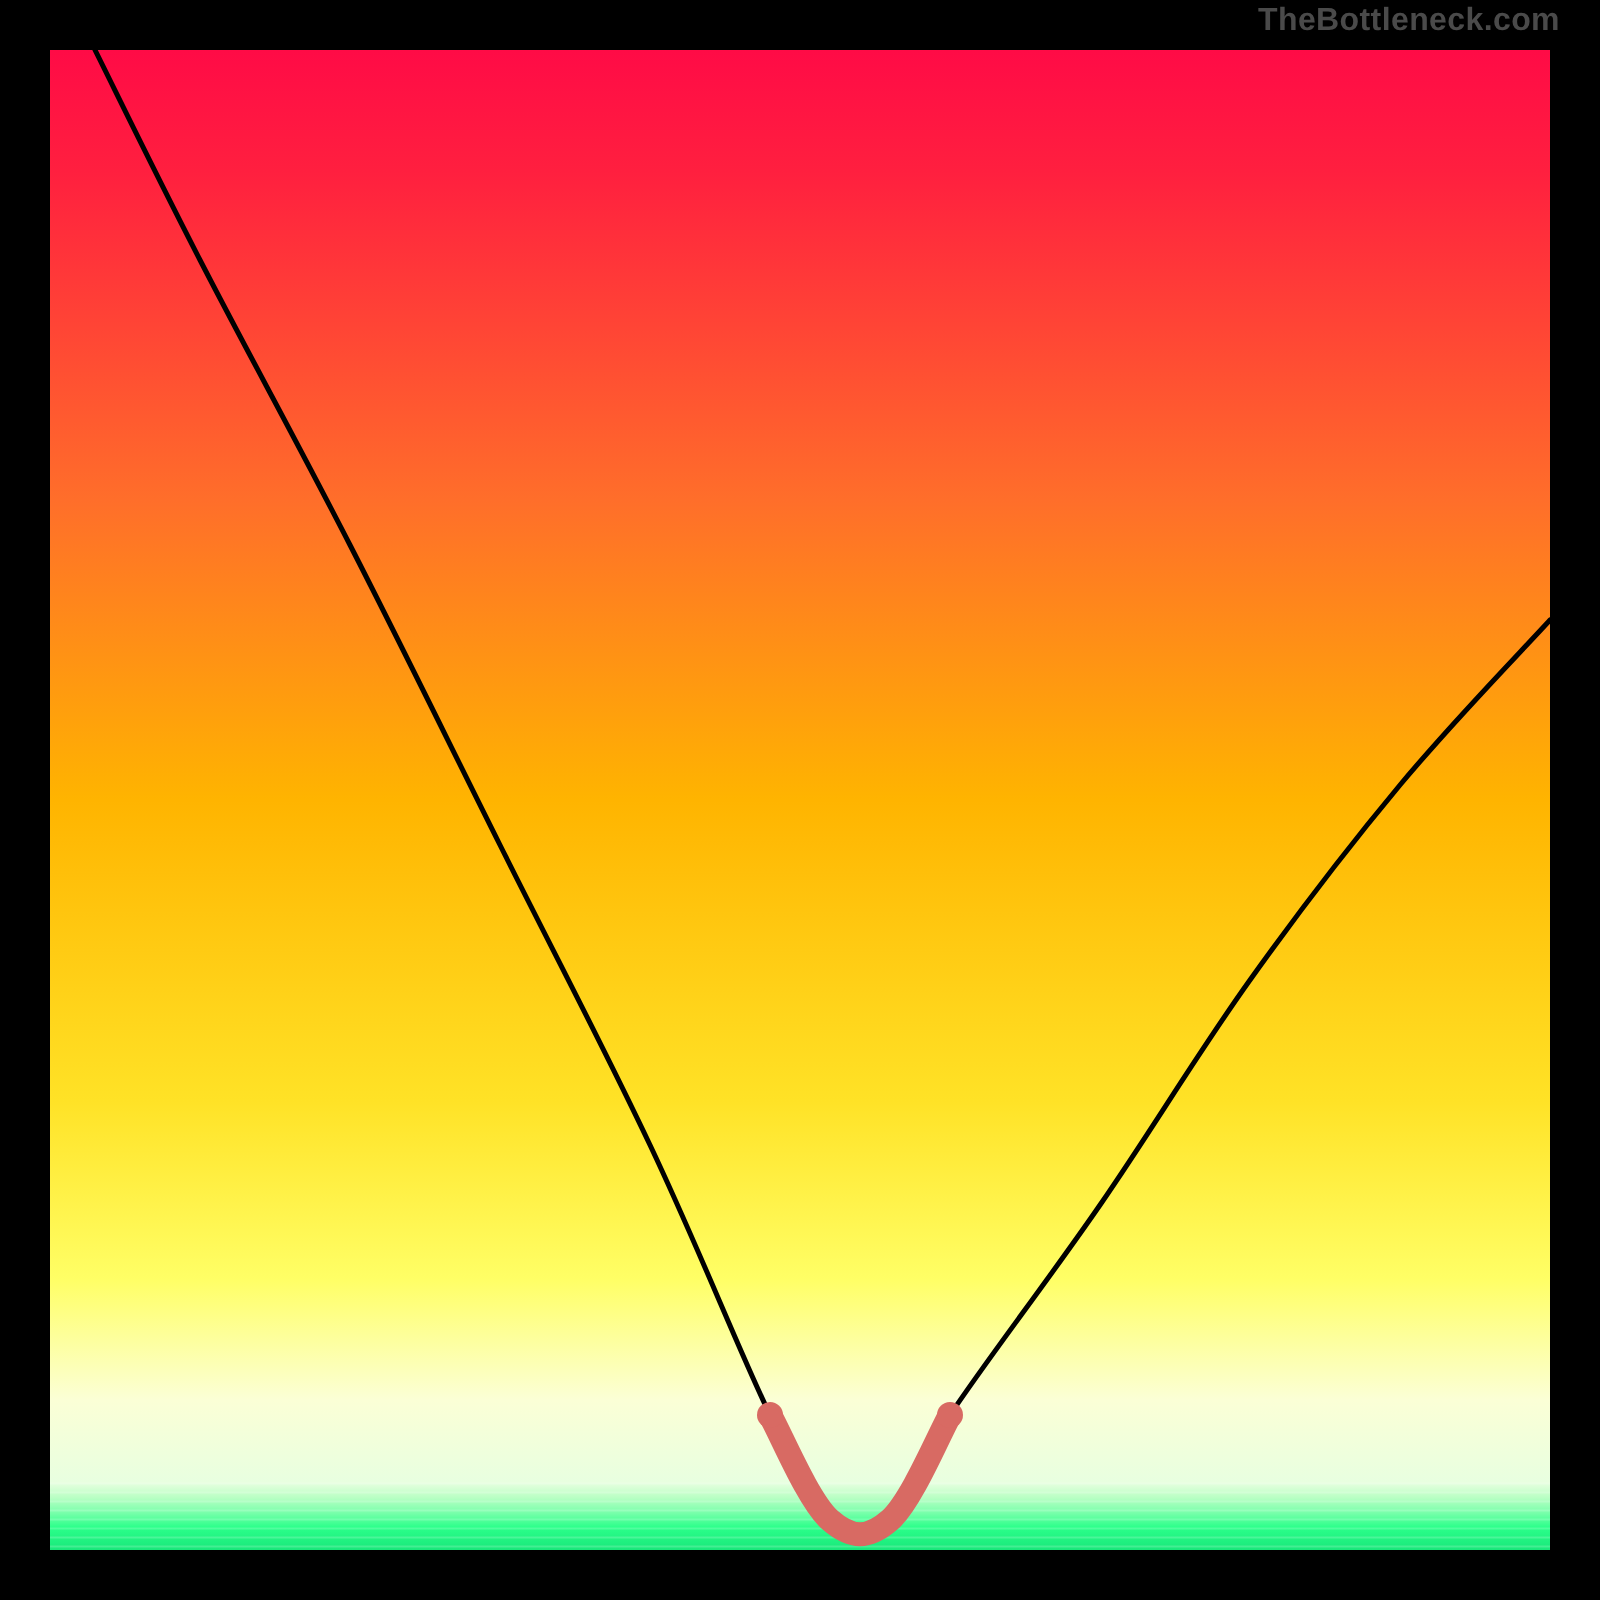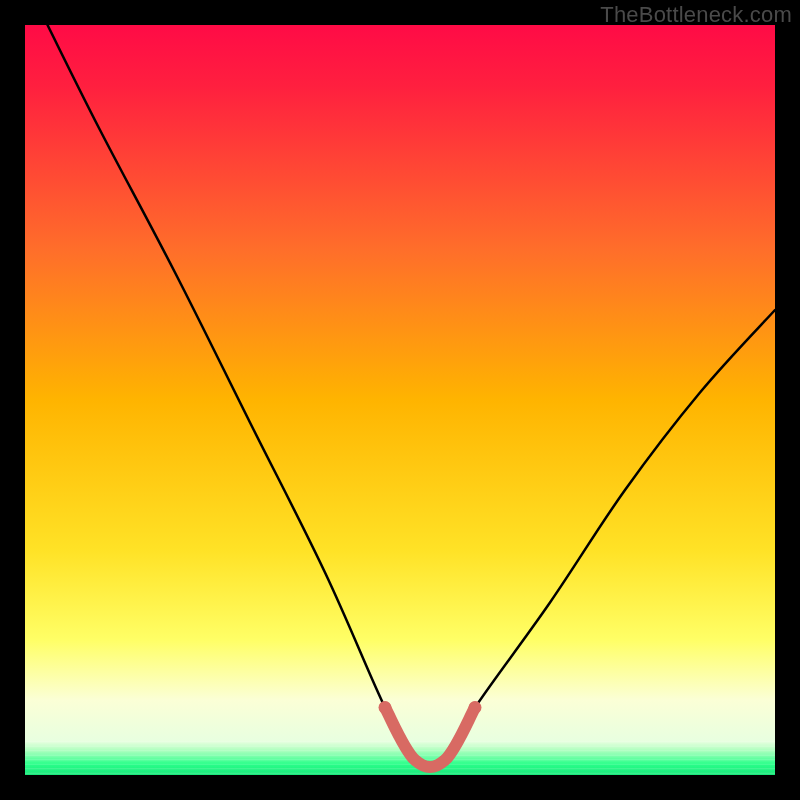--- a/index.html
+++ b/index.html
@@ -13,24 +13,24 @@
   }
   .frame {
     position: relative;
     width: 800px;
     height: 800px;
     background: #000;
   }
   .watermark {
     position: absolute;
     top: 2px;
-    right: 8px;
+    right: 20px;
     color: #4a4a4a;
-    font-size: 22px;
-    font-weight: normal;
+    font-size: 16px;
+    font-weight: bold;
     letter-spacing: 0.2px;
     z-index: 5;
   }
   .plot-area {
     position: absolute;
     left: 25px;
     top: 25px;
     width: 750px;
     height: 750px;
     overflow: hidden;

